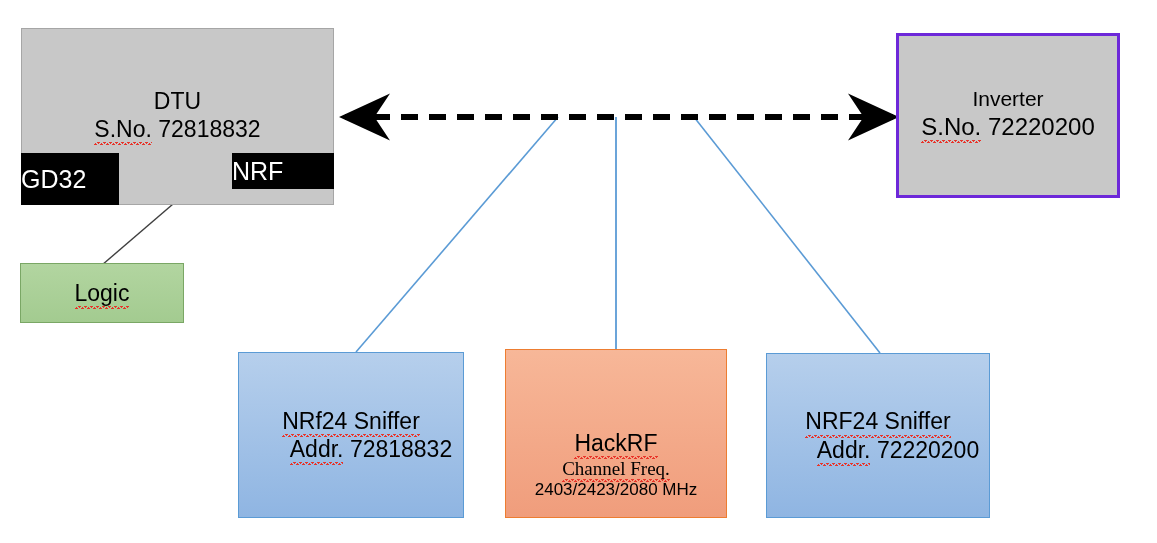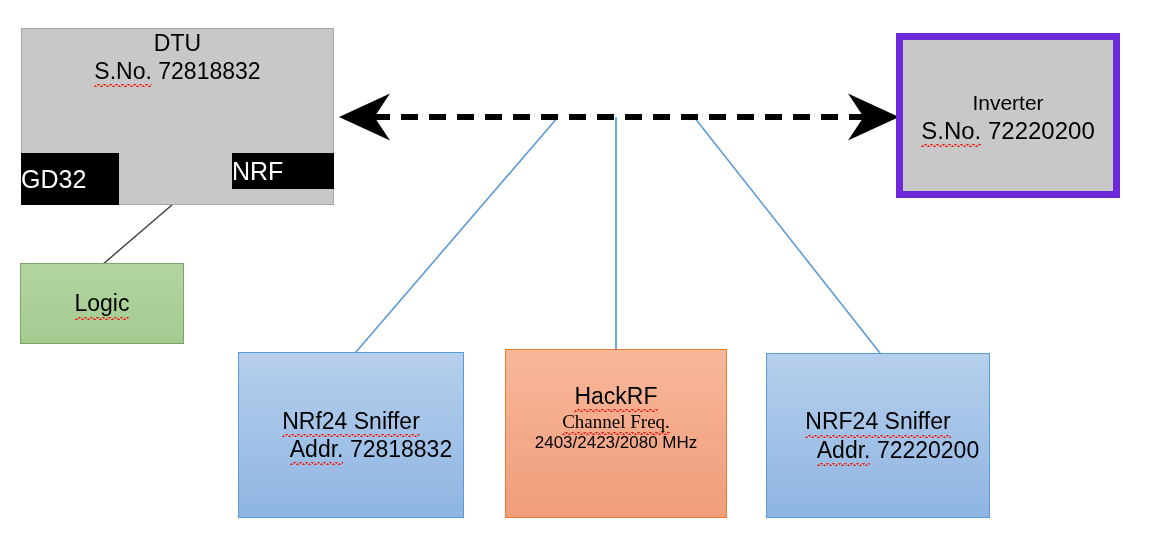--- a/index.html
+++ b/index.html
@@ -30,20 +30,21 @@
   }
   
   #dtu-box {
     left: 21px;
     top: 28px;
     width: 313px;
     height: 177px;
     background: #c8c8c8;
     border: 1px solid #a6a6a6;
     justify-content: flex-start;
+    padding-top: 58px;
   }
   #dtu-box .line1 { font-size: 23px; }
   #dtu-box .line2 { font-size: 23px; }
 
   
   .chip {
     position: absolute;
     box-sizing: border-box;
     background: #000000;
     color: #ffffff;
@@ -53,34 +54,34 @@
     font-size: 25px;
   }
   #gd32-box { left: 21px; top: 153px; width: 98px; height: 52px; }
   #nrf-box  { left: 232px; top: 153px; width: 102px; height: 36px; }
 
   
   #logic-box {
     left: 20px;
     top: 263px;
     width: 164px;
-    height: 81px;
+    height: 60px;
     background: linear-gradient(to bottom, #b2d5a0, #a3cb90);
     border: 1px solid #7aa765;
     font-size: 23px;
   }
 
   
   #inverter-box {
     left: 896px;
     top: 33px;
     width: 224px;
     height: 165px;
     background: #c8c8c8;
-    border: 7px solid #6d28d9;
+    border: 3px solid #6d28d9;
     justify-content: flex-start;
     padding-top: 50px;
   }
   #inverter-box .line1 { font-size: 21px; }
   #inverter-box .line2 { font-size: 24px; }
 
   
   .blue-box {
     background: linear-gradient(to bottom, #b6cfec, #8fb5e2);
     border: 1px solid #5b9bd5;
@@ -92,21 +93,21 @@
 
   
   #hackrf-box {
     left: 505px;
     top: 349px;
     width: 222px;
     height: 169px;
     background: linear-gradient(to bottom, #f7b798, #f09d7c);
     border: 1px solid #ed7d31;
     justify-content: flex-start;
-    padding-top: 32px;
+    padding-top: 79px;
   }
   #hackrf-box .title { font-size: 23px; }
   #hackrf-box .sub1  { font-size: 19px; font-family: Liberation Serif, serif; }
   #hackrf-box .sub2  { font-size: 17px; }
 
   
   .squiggle {
     position: relative;
     display: inline-block;
   }

